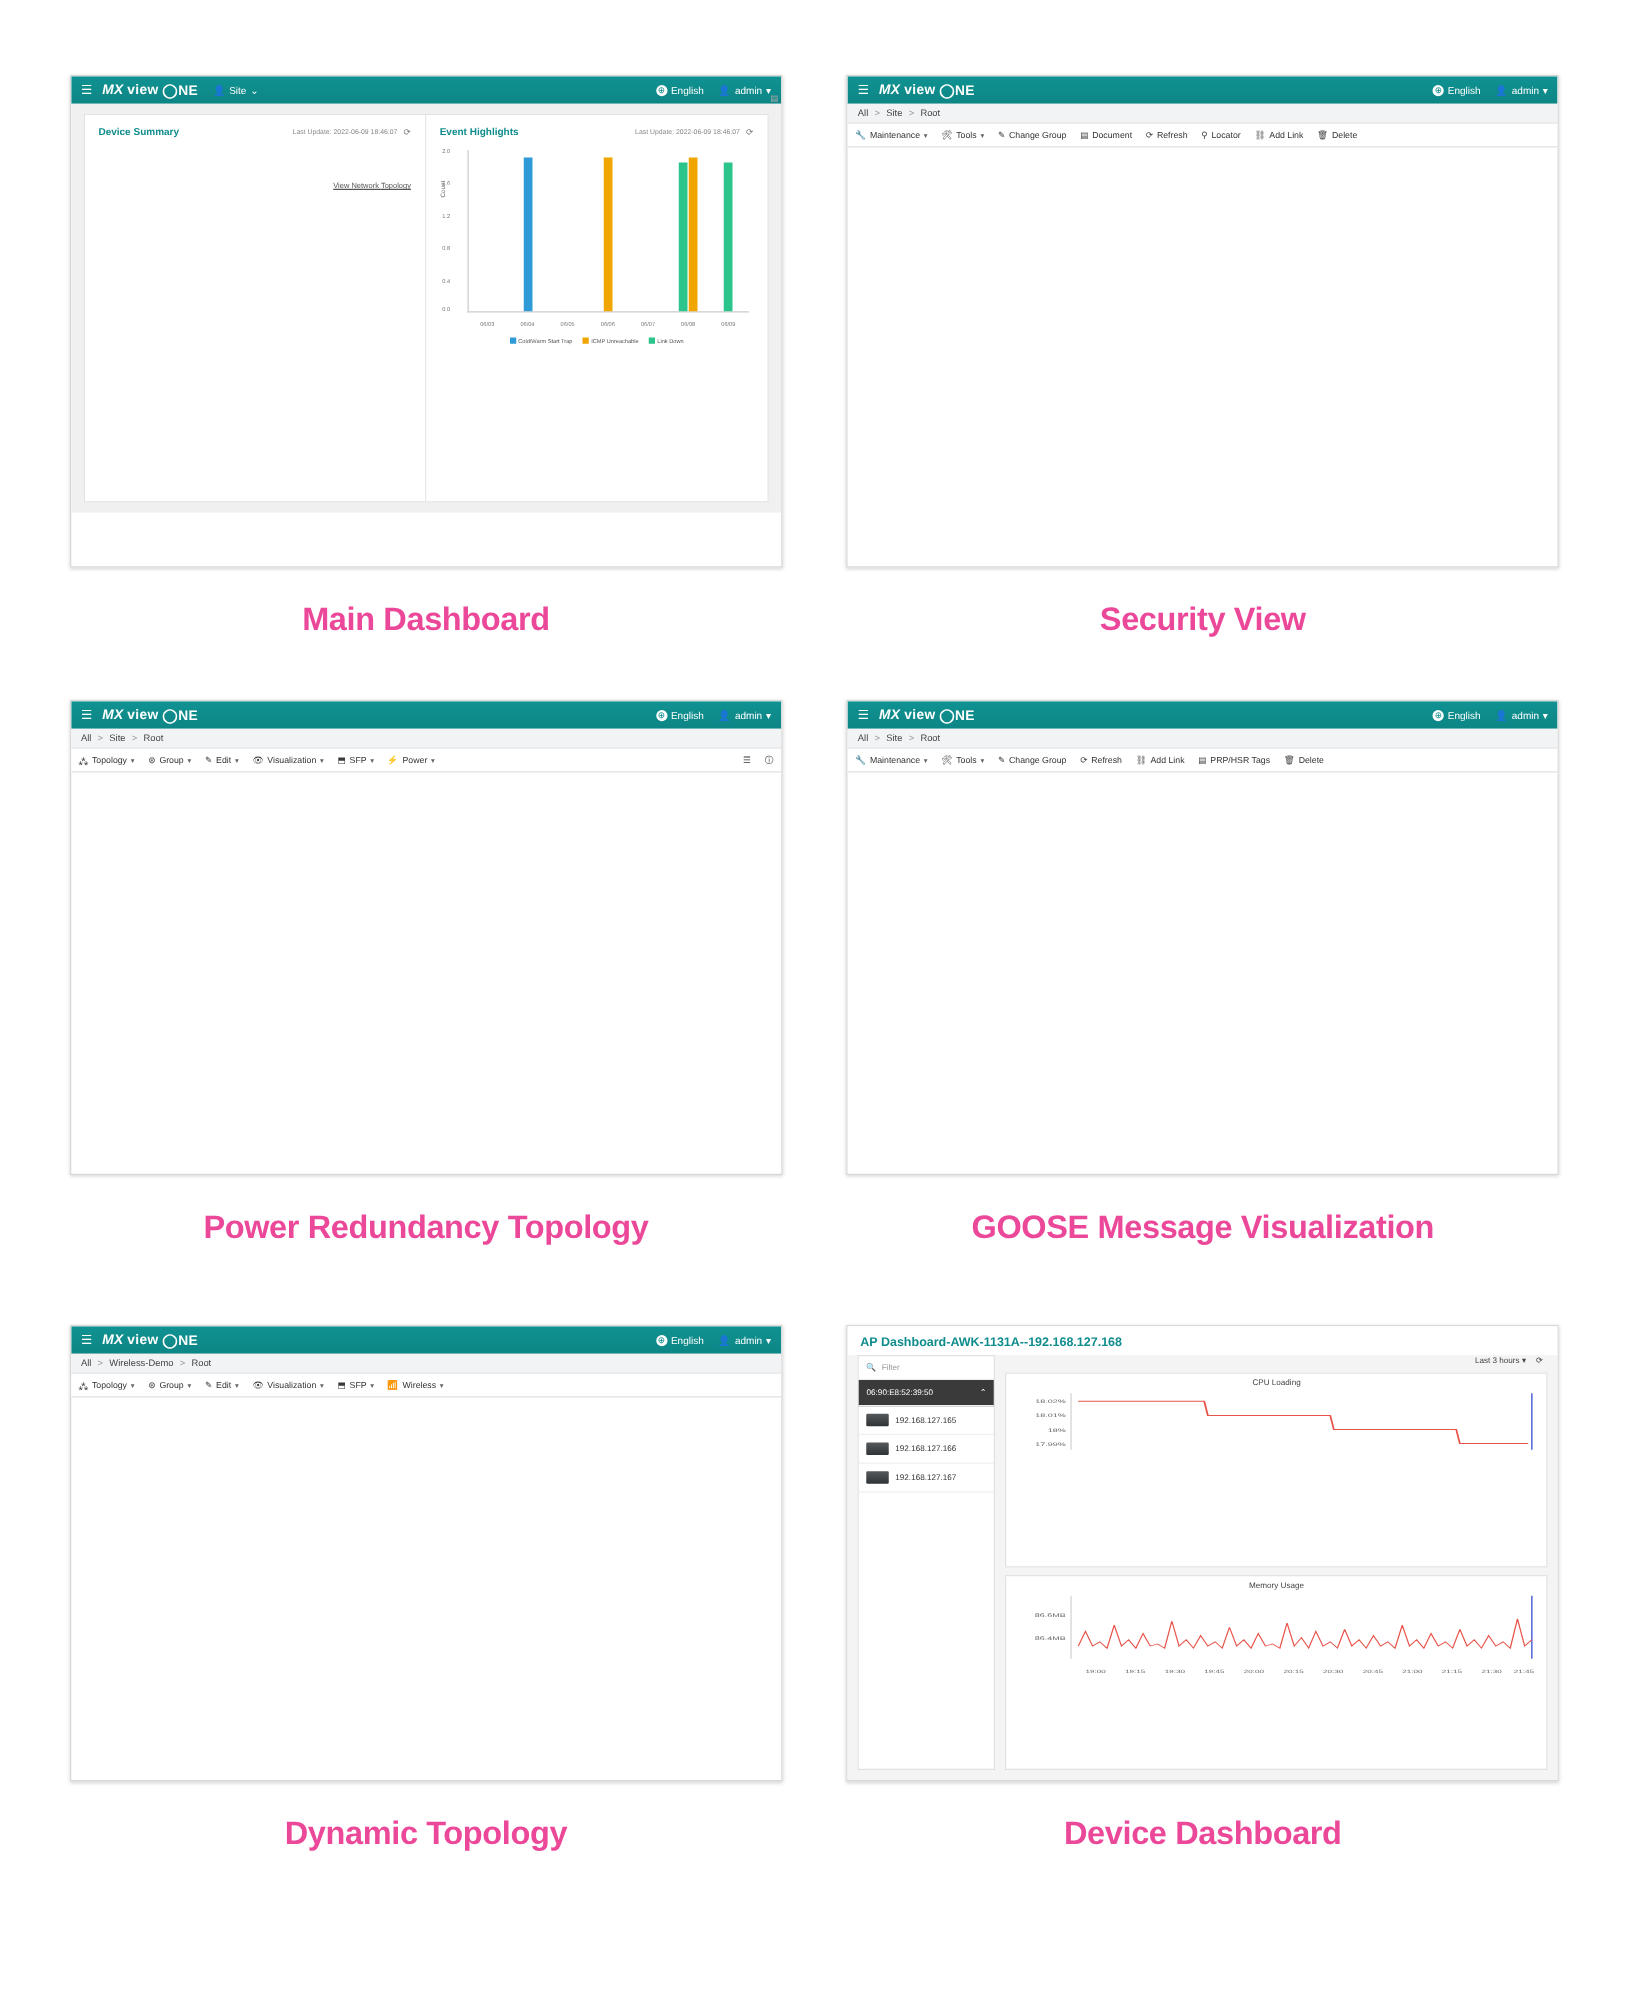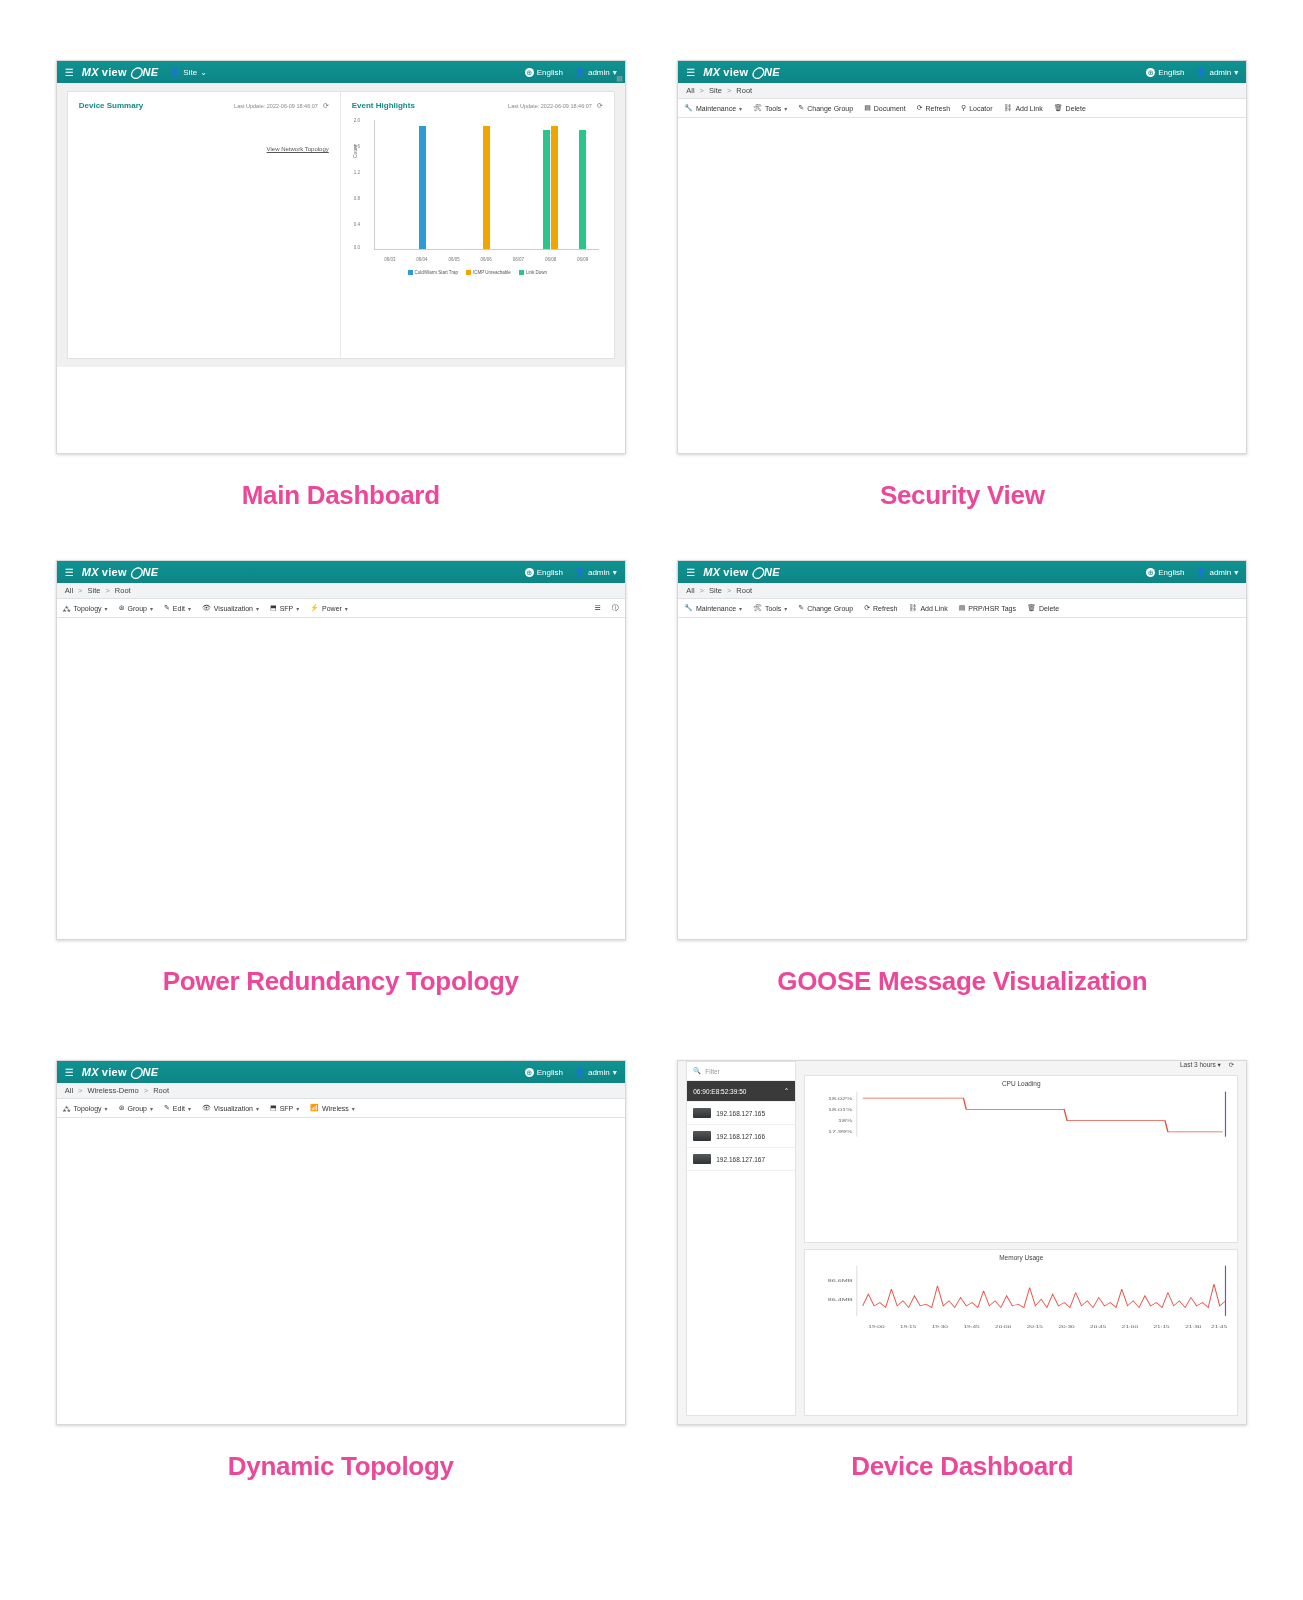--- a/index.html
+++ b/index.html
@@ -51,21 +51,21 @@
     background: #0f8c8c;
     background: linear-gradient(#109292, #0d8585);
     display: flex; align-items: center;
     padding: 0 8px;
     color: #fff;
     font-size: 8px;
   }
   .topbar .ham { font-size: 10px; margin-right: 8px; cursor: pointer; }
   .brand { font-size: 11px; font-weight: bold; letter-spacing: 0.3px; display:flex; align-items:center; gap:3px;}
   .brand .mx { font-style: italic; font-weight: 800; }
-  .brand .one { font-weight: 700; font-style: italic; }
+  .brand .one { font-weight: 700; }
   .topbar .spacer { flex: 1; }
   .topbar .chip { display: flex; align-items: center; gap: 3px; margin-left: 12px; font-size: 8px; }
   .globe {
     width: 9px; height: 9px; border-radius: 50%;
     background: #fff; color: #0f8c8c; font-size: 7px;
     display: inline-flex; align-items: center; justify-content: center;
     line-height: 1;
   }
   .site-chip { margin-left: 12px; font-size: 8px; display: flex; align-items: center; gap: 3px; }
 
@@ -90,21 +90,21 @@
   .toolbar .spacer { flex: 1; }
 
   .canvas { position: relative; background: #fff; width: 100%; flex: 1; overflow: hidden; }
 
   
   .dash-body { background: #f0f0f0; flex: 1; padding: 8px 10px; }
   .dash-head { display: flex; align-items: center; padding: 4px 2px 8px 2px; }
   .dash-title { font-size: 13px; font-weight: bold; color: #222; }
   .dash-head .spacer { flex: 1; }
   .kebab { font-size: 11px; color: #666; letter-spacing: 1px; cursor: pointer; }
-  .cards { display: flex; gap: 0; background: #fff; border: 1px solid #e2e2e2; height: 268px; }
+  .cards { display: flex; gap: 0; background: #fff; border: 1px solid #e2e2e2; height: 311px; }
   .card { padding: 9px 11px; }
   .card.left { width: 50%; border-right: 1px solid #e8e8e8; }
   .card.right { width: 50%; }
   .card-head { display: flex; align-items: center; }
   .card-title { color: #0f8c8c; font-size: 8px; font-weight: bold; }
   .card-head .spacer { flex: 1; }
   .card-upd { font-size: 5.5px; color: #888; }
   .refresh-ic { margin-left: 5px; font-size: 7px; color: #777; cursor: pointer; }
   .metrics { display: flex; gap: 9px; margin-top: 14px; }
   .metric { flex: 1; text-align: center; }
@@ -811,20 +811,21 @@
             <text class="devlabel" x="426" y="140">p12</text>
           </svg>
 
         </div>
       </div>
       <div class="caption">Dynamic Topology</div>
     </div>
 
     <div class="cell">
       <div class="shot h3" style="display:flex;flex-direction:column;">
+        <div class="dd-head">AP Dashboard-AWK-1131A--192.168.127.168</div>
         <div class="dd-body">
           <div class="dd-left">
             <div class="filterbox">
               <span>🔍</span>
               <span>Filter</span>
             </div>
             <div class="dd-item sel">
               <span>06:90:E8:52:39:50</span>
               <span style="margin-left:auto">⌃</span>
             </div>

